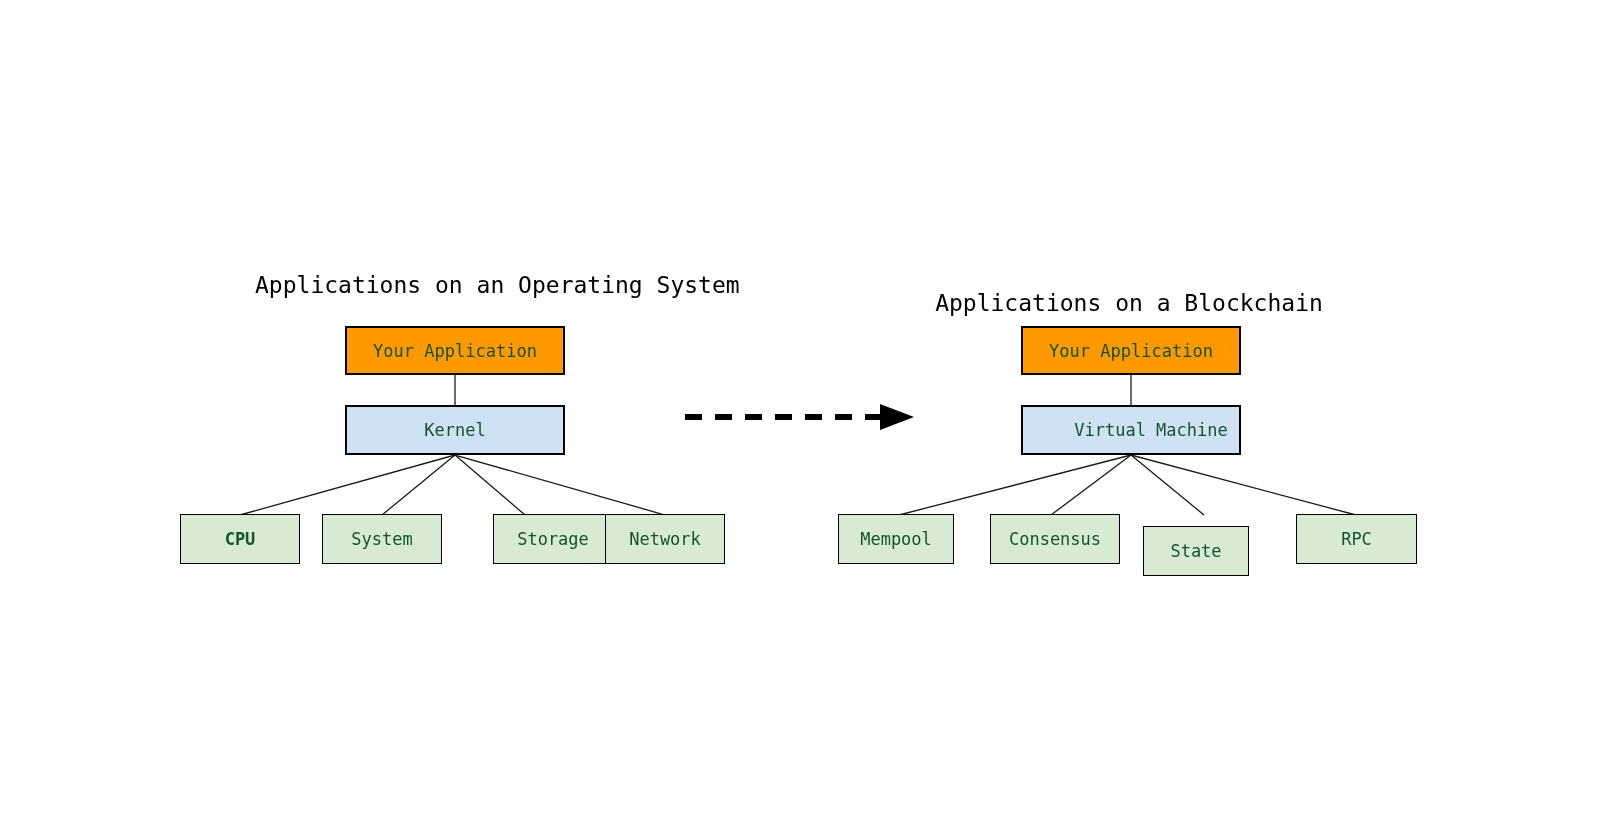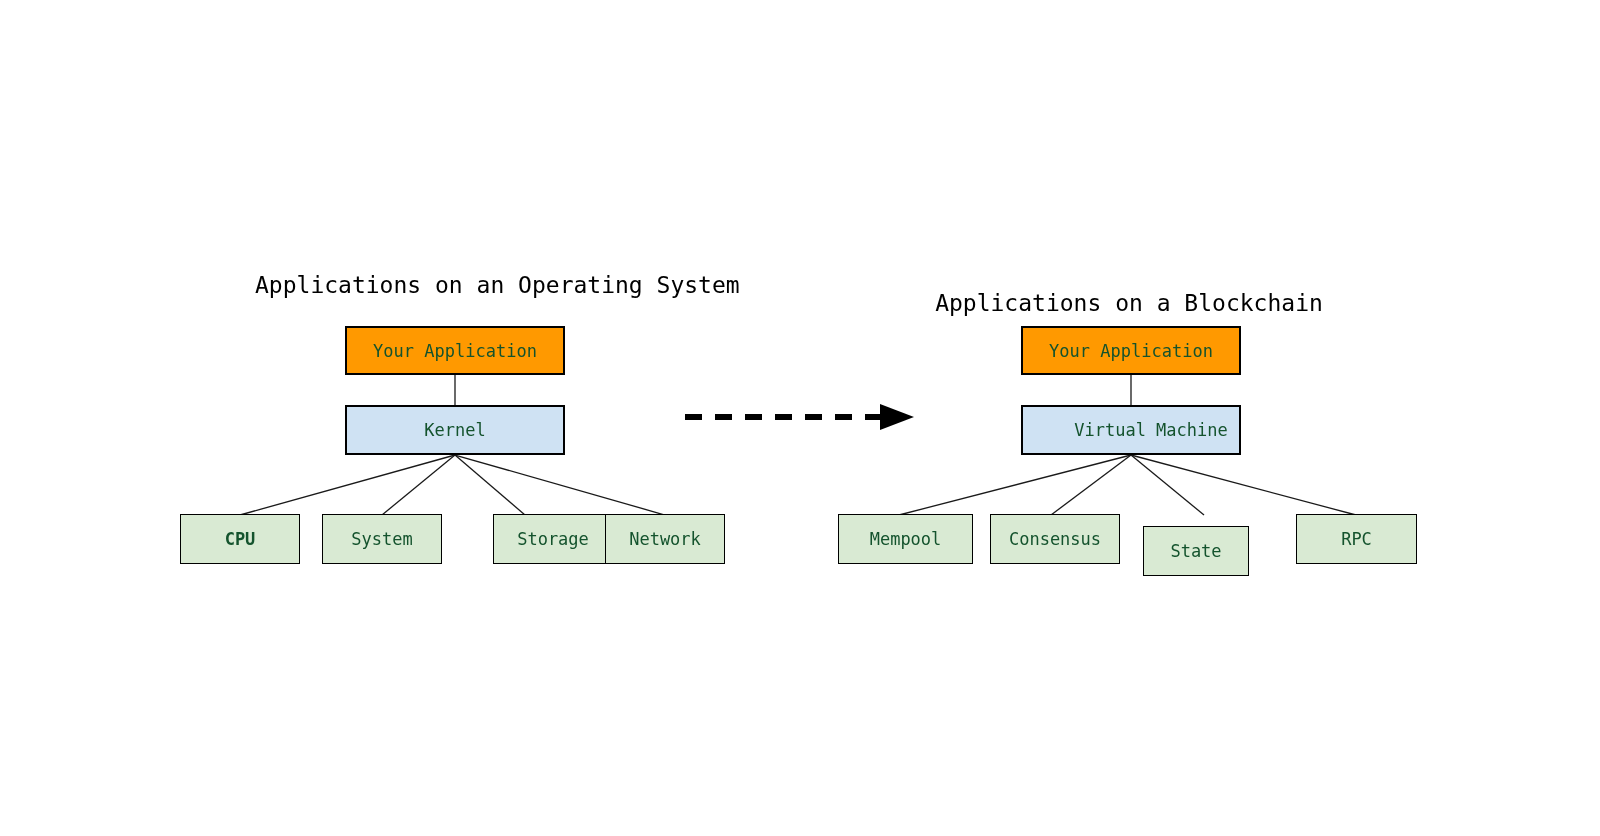--- a/index.html
+++ b/index.html
@@ -67,21 +67,21 @@
   
   .l-app  { left: 345px;  top: 326px; }
   .l-mid  { left: 345px;  top: 405px; }
   .l-c0   { left: 180px;  width: 120px; font-weight: bold; }
   .l-c1   { left: 322px;  width: 120px; }
   .l-c2   { left: 465px;  width: 120px; margin-left: 28px; }
   .l-c3   { left: 605px;  width: 120px; }
   
   .r-app  { left: 1021px; top: 326px; }
   .r-mid  { left: 1021px; top: 405px; padding-left: 40px; }
-  .r-c0   { left: 838px;  width: 135px; }
+  .r-c0   { left: 838px;  width: 116px; }
   .r-c1   { left: 990px;  width: 130px; }
   .r-c2   { left: 1143px; width: 106px; margin-top: 12px; }
   .r-c3   { left: 1296px; width: 121px; }
   .connector {
     stroke: #1a1a1a;
     stroke-width: 1.3;
   }
 </style>
 </head>
 <body>

